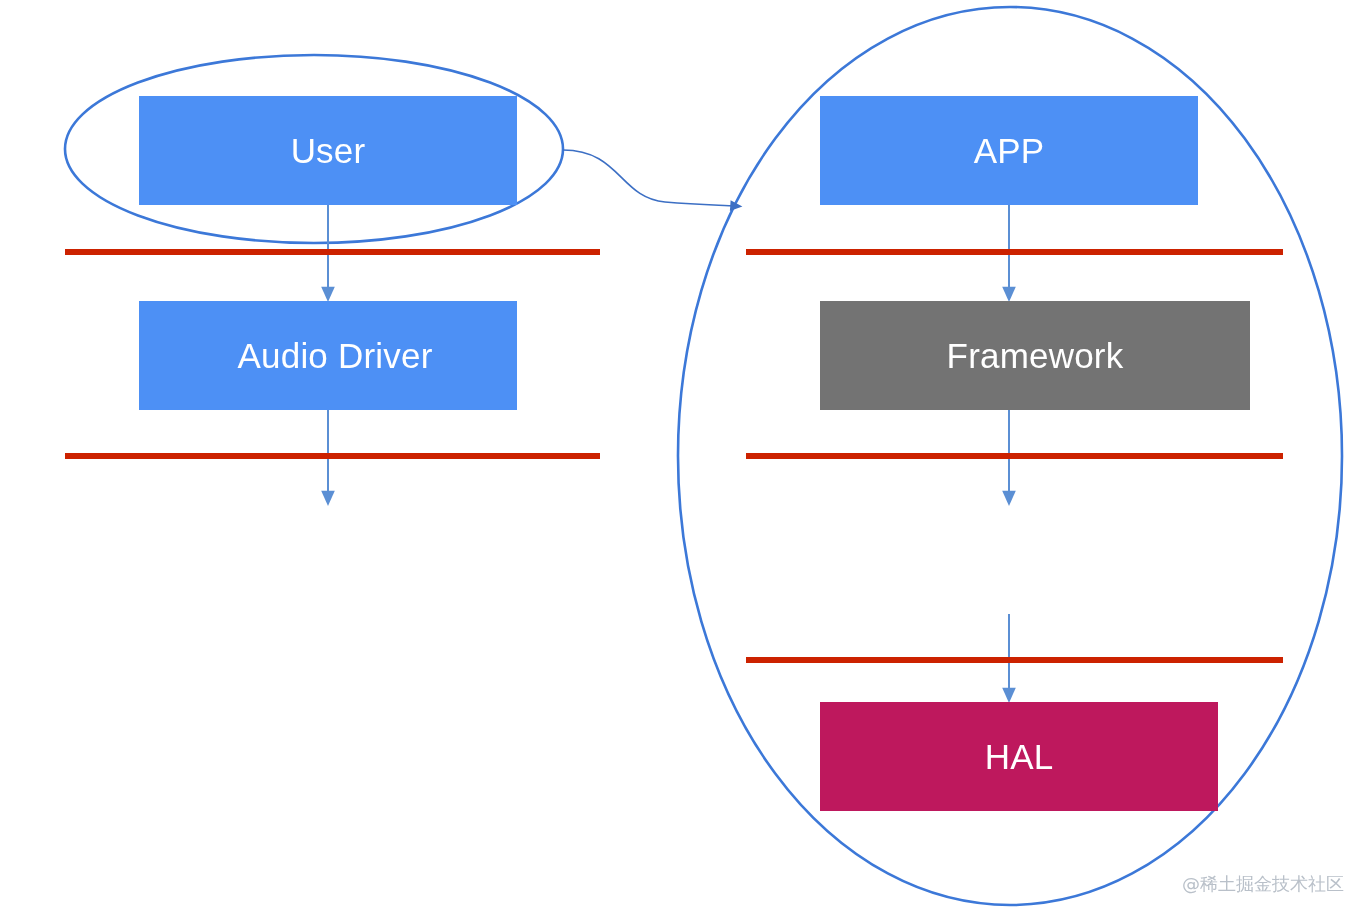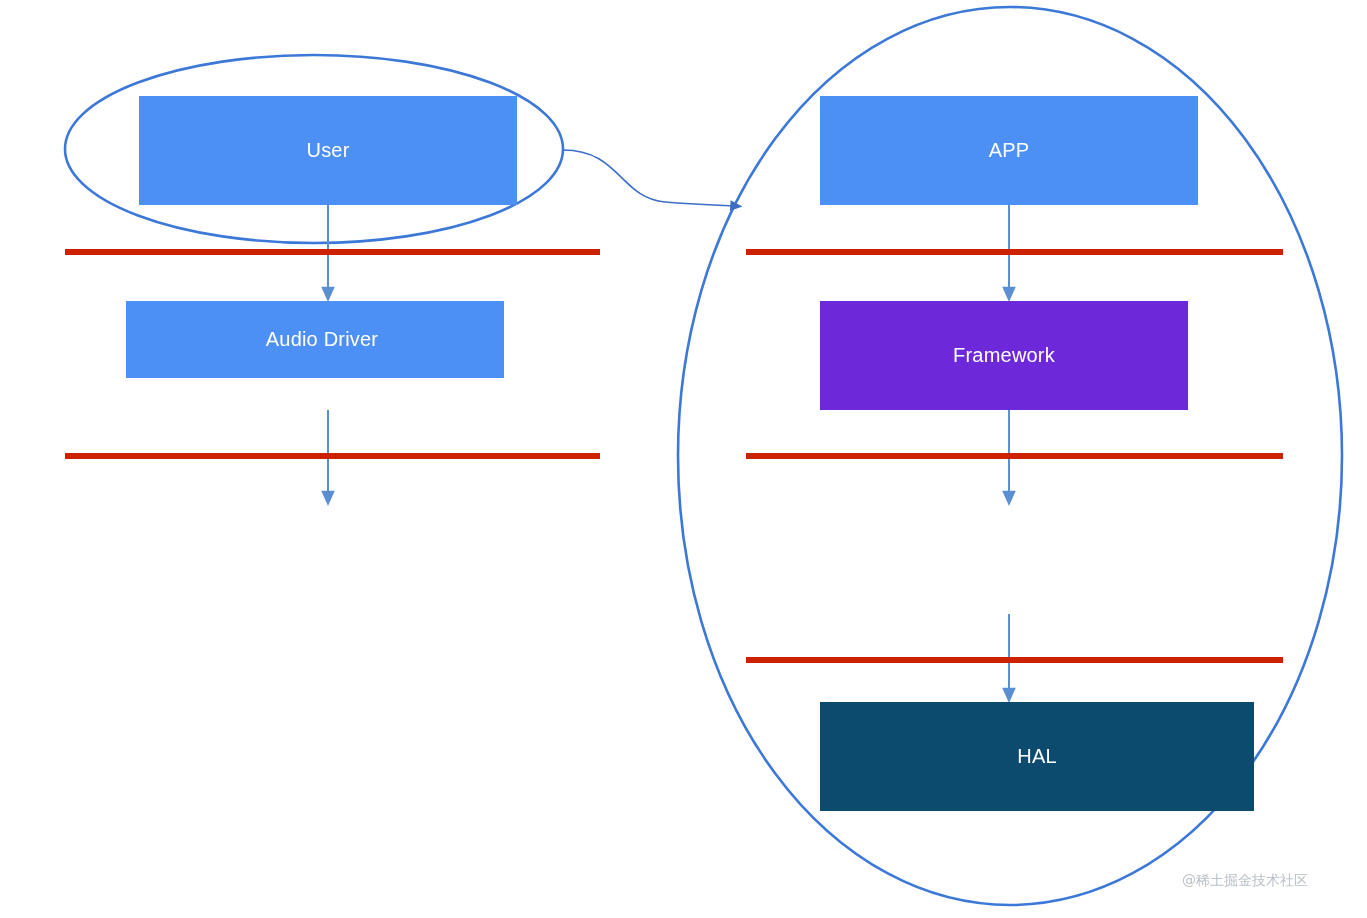--- a/index.html
+++ b/index.html
@@ -25,30 +25,30 @@
     width: 1367px;
     height: 918px;
   }
   .node-box {
     position: absolute;
     display: flex;
     align-items: center;
     justify-content: center;
     box-sizing: border-box;
     color: #ffffff;
-    font-size: 20px;
+    font-size: 35px;
     font-weight: 400;
     letter-spacing: 0.2px;
     font-family: "Liberation Sans", sans-serif;
     user-select: none;
   }
   .watermark {
     position: absolute;
     color: #b9c0c9;
-    font-size: 14px;
+    font-size: 18px;
     font-family: "DejaVu Sans", sans-serif;
     white-space: nowrap;
     user-select: none;
   }
 </style>
 </head>
 <body>
 
 <div id="canvas">
 
@@ -79,29 +79,29 @@
     <line x1="746" y1="252" x2="1283" y2="252" stroke="#cc2200" stroke-width="6"></line>
     <line x1="746" y1="456" x2="1283" y2="456" stroke="#cc2200" stroke-width="6"></line>
     <line x1="746" y1="660" x2="1283" y2="660" stroke="#cc2200" stroke-width="6"></line>
 
     <path d="M 563 150 C 620 150, 620 198, 665 202 C 700 205, 720 205, 736 206" fill="none" stroke="#3c6fc4" stroke-width="1.6" marker-end="url(#arrowhead-blue-dark)"></path>
   </svg>
 
   <div class="node-box" style="left:139px; top:96px; width:378px; height:109px; background:#4d90f5;">
     <span>User</span>
   </div>
-  <div class="node-box" style="left:126px; top:301px; width:378px; height:77px; background:#4d90f5;padding-left:14px;">
+  <div class="node-box" style="left:139px; top:301px; width:378px; height:109px; background:#4d90f5;padding-left:14px;">
     <span>Audio Driver</span>
   </div>
 
   <div class="node-box" style="left:820px; top:96px; width:378px; height:109px; background:#4d90f5;justify-content:center;">
     <span>APP</span>
   </div>
-  <div class="node-box" style="left:820px; top:301px; width:368px; height:109px; background:#6d28d9;">
+  <div class="node-box" style="left:820px; top:301px; width:430px; height:109px; background:#737373;">
     <span>Framework</span>
   </div>
-  <div class="node-box" style="left:820px; top:702px; width:434px; height:109px; background:#0c4a6e;">
+  <div class="node-box" style="left:820px; top:702px; width:398px; height:109px; background:#be185d;">
     <span>HAL</span>
   </div>
 
   <div class="watermark" style="left:1182px; top:872px;">@稀土掘金技术社区</div>
 
 </div>
 
 </body></html>

